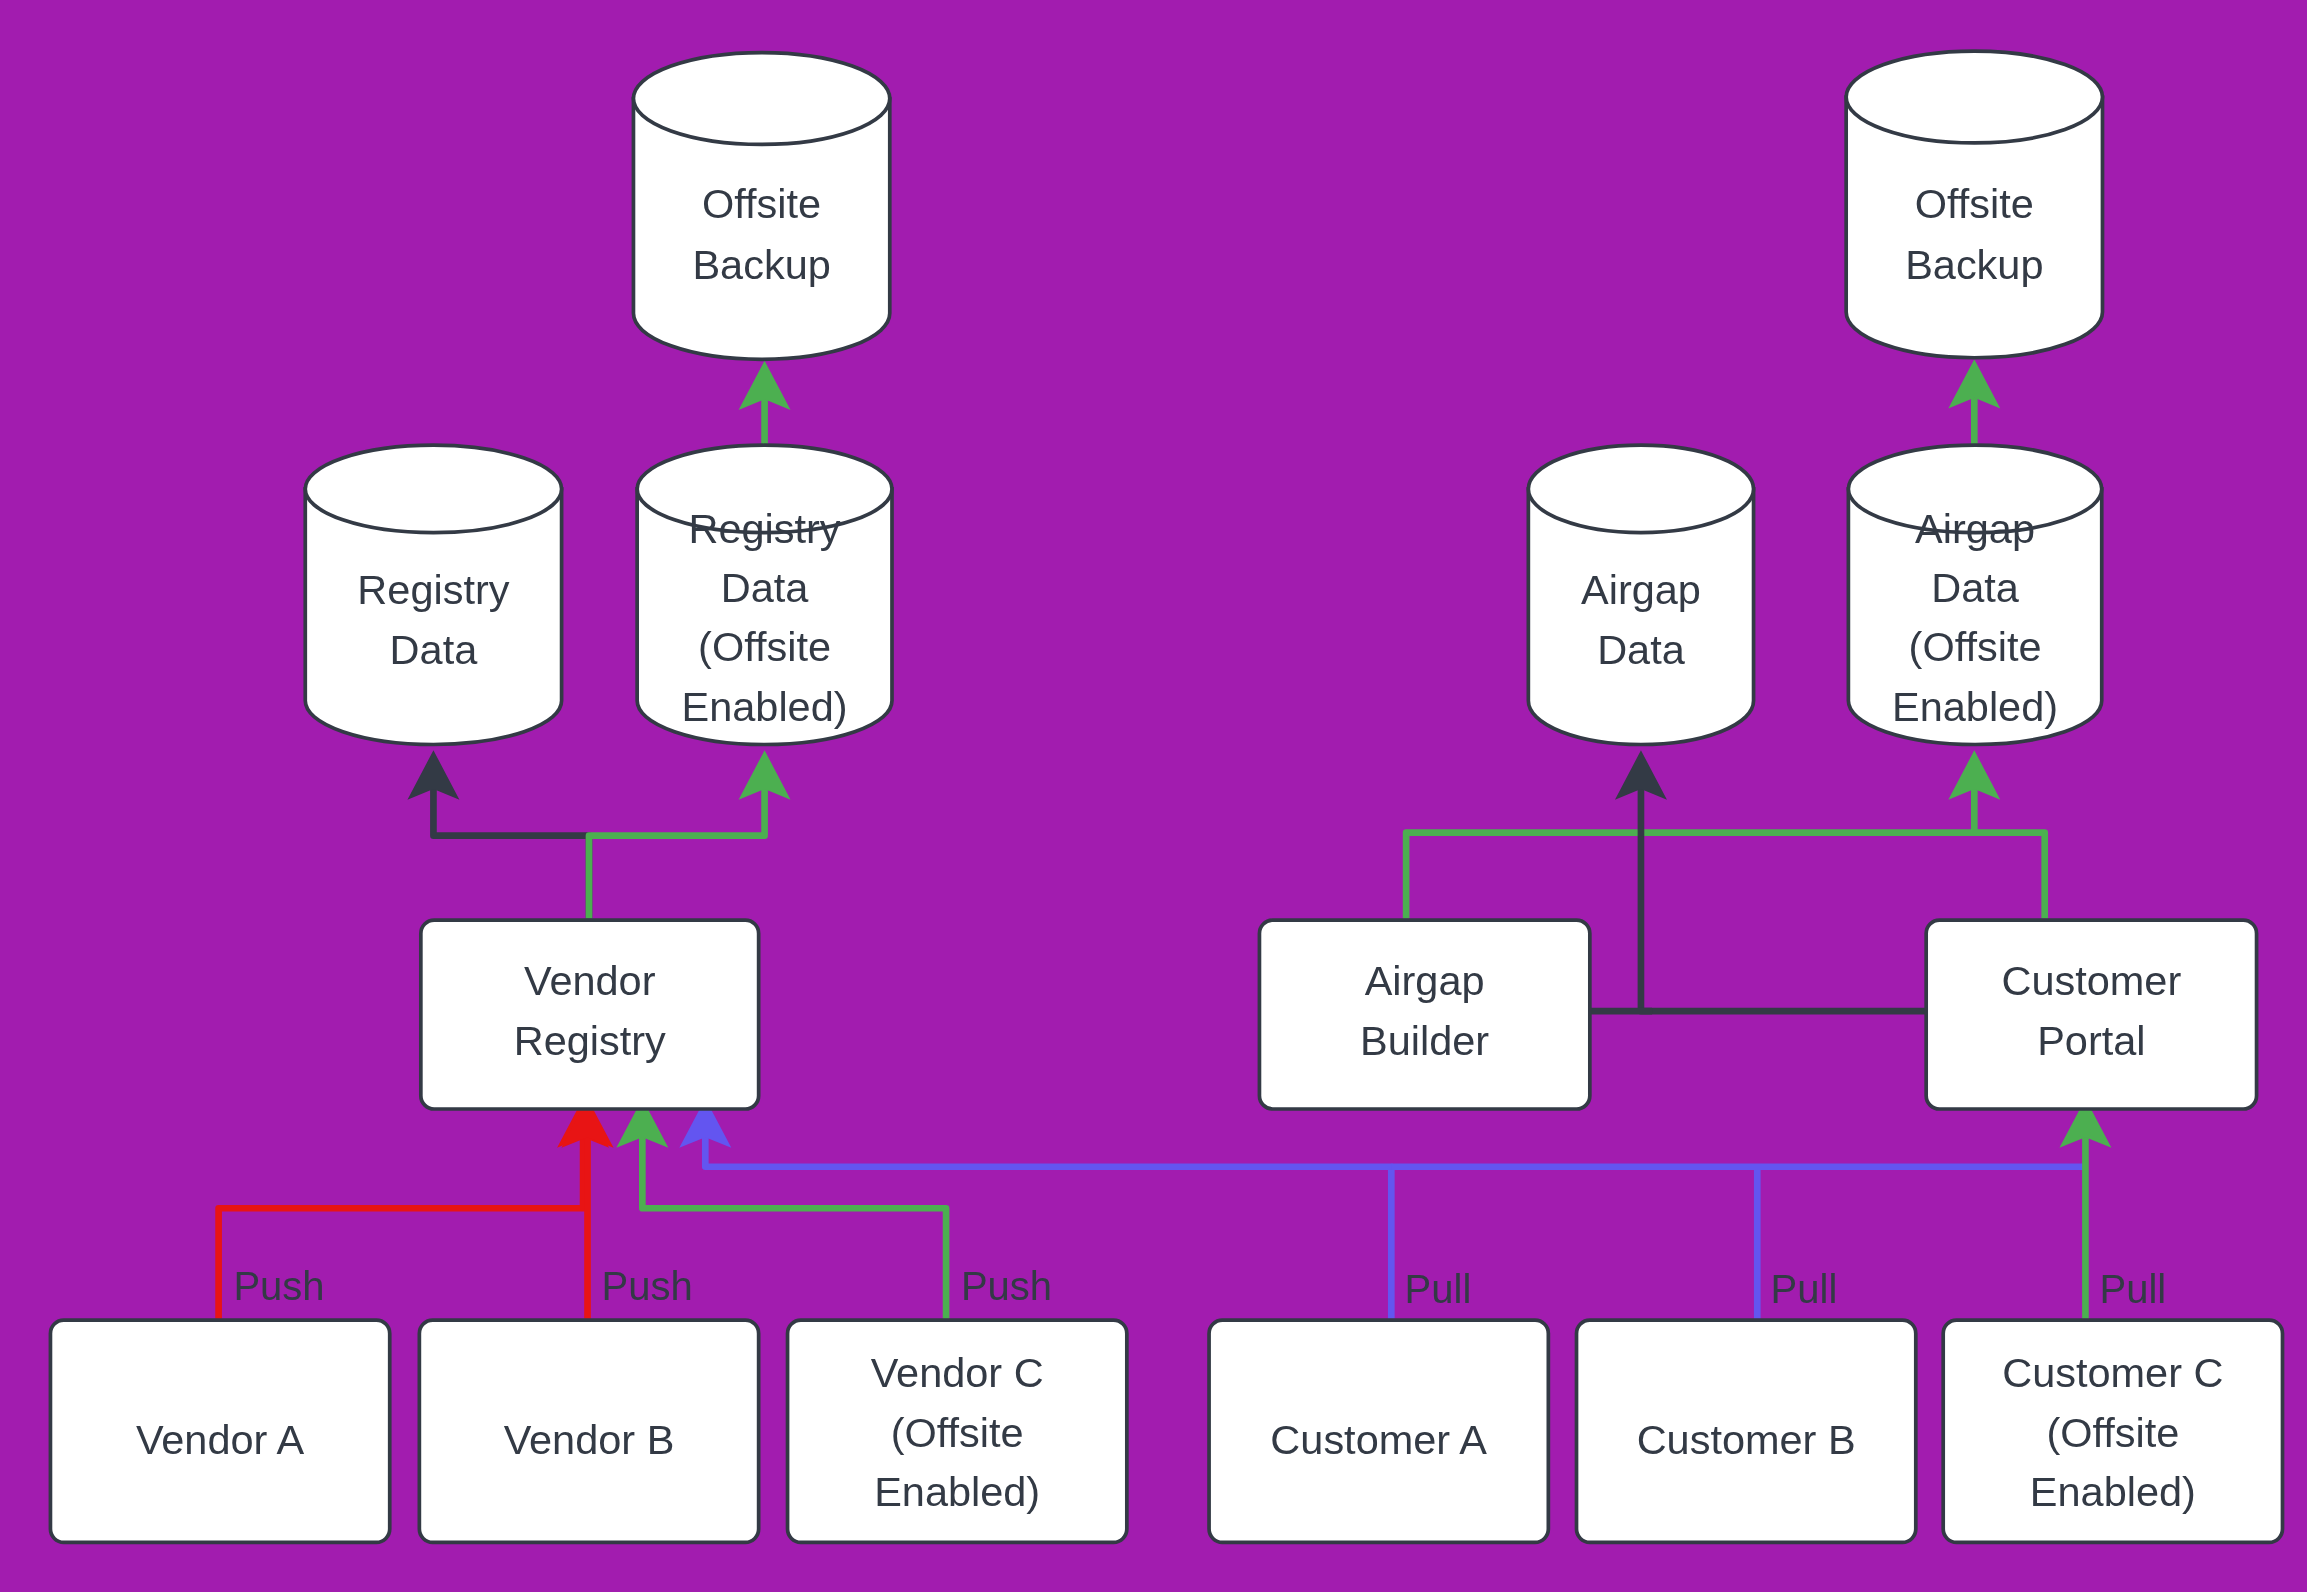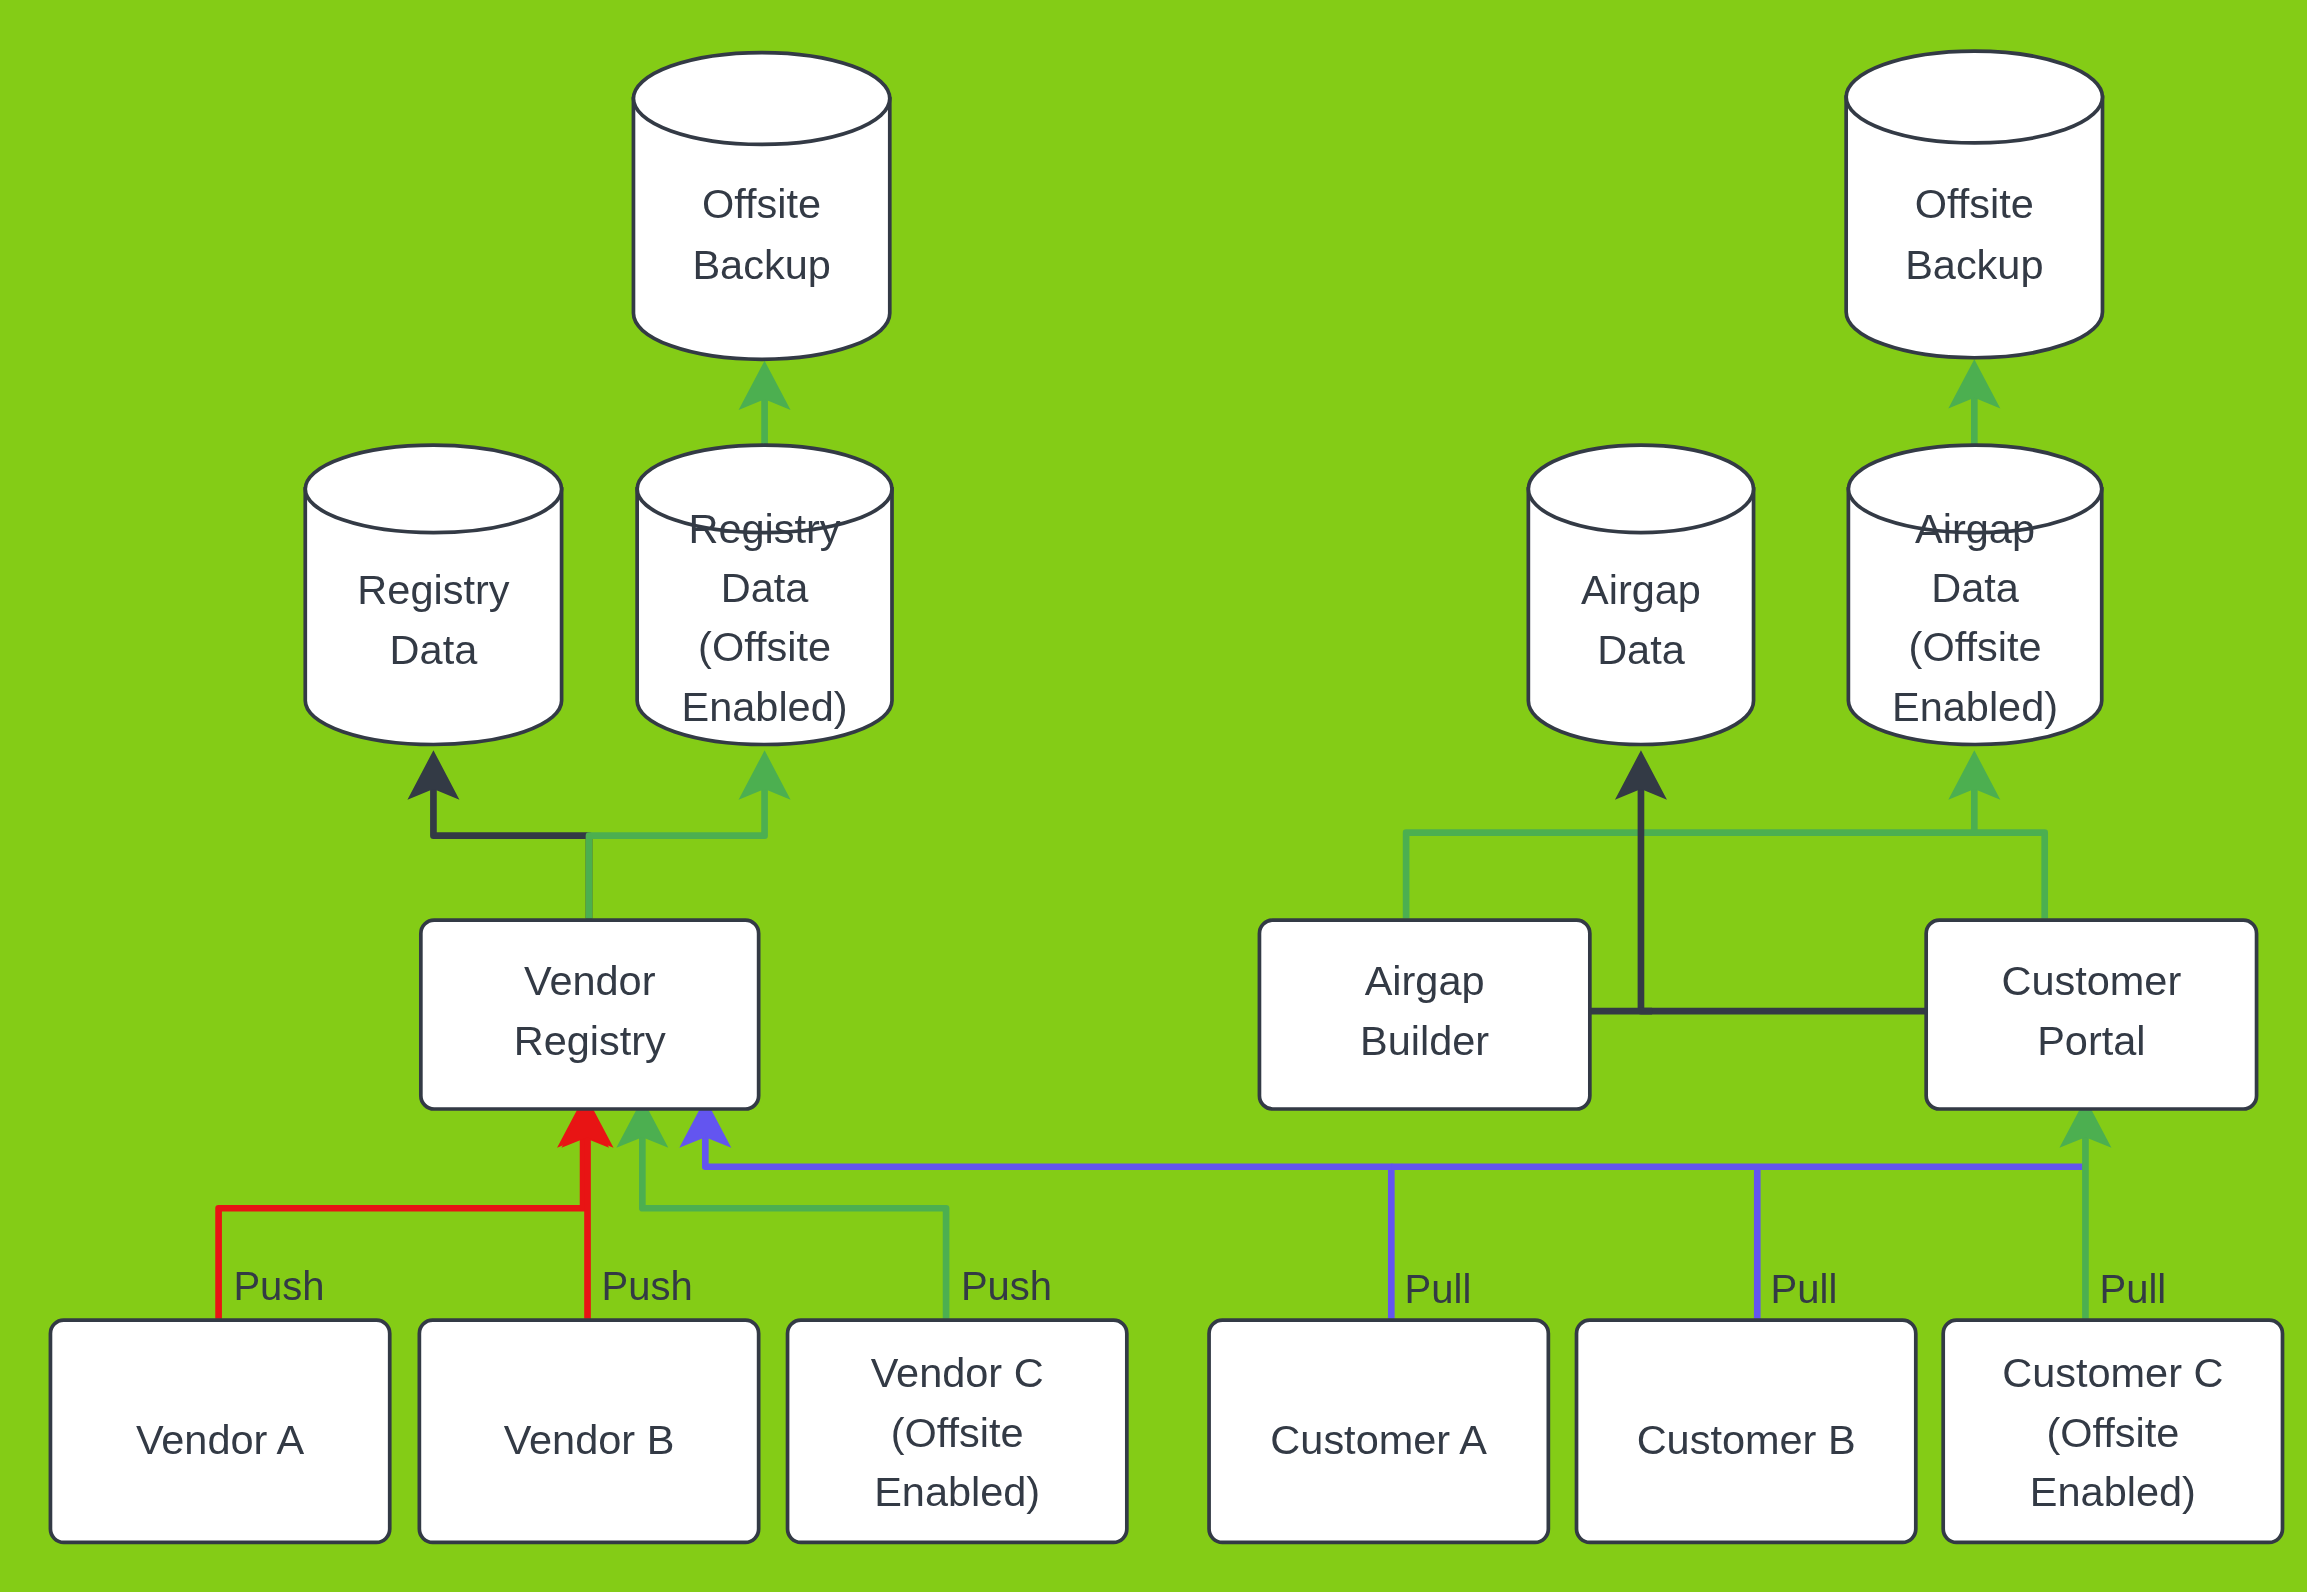--- a/index.html
+++ b/index.html
@@ -1,17 +1,17 @@
 <!DOCTYPE html>
 <html style="font-size:12px"><head>
 <meta charset="utf-8">
 <style>
   html,body{margin:0;padding:0;background:#ffffff;}
   body{font-family:"Liberation Sans",sans-serif;}
-  #stage{position:relative;width:2307px;height:1592px;background:#84cc16;overflow:hidden;}
+  #stage{position:relative;width:2307px;height:1592px;background:#a21caf;overflow:hidden;}
   #stage svg{position:absolute;top:0;left:0;width:2307px;height:1592px;}
   .nodeText{fill:#333a45;font-family:"Liberation Sans",sans-serif;font-size:56px;text-anchor:middle;dominant-baseline:middle;}
   .edgeLabel{fill:#333a45;font-family:"Liberation Sans",sans-serif;font-size:54px;text-anchor:start;dominant-baseline:middle;}
   .shape{fill:#ffffff;stroke:#333a45;stroke-width:5;}
   .cyl{fill:#ffffff;stroke:#333a45;stroke-width:5;}
   .edge{fill:none;stroke-width:9;stroke-linecap:butt;stroke-linejoin:round;}
 </style>
 </head>
 <body>
 

